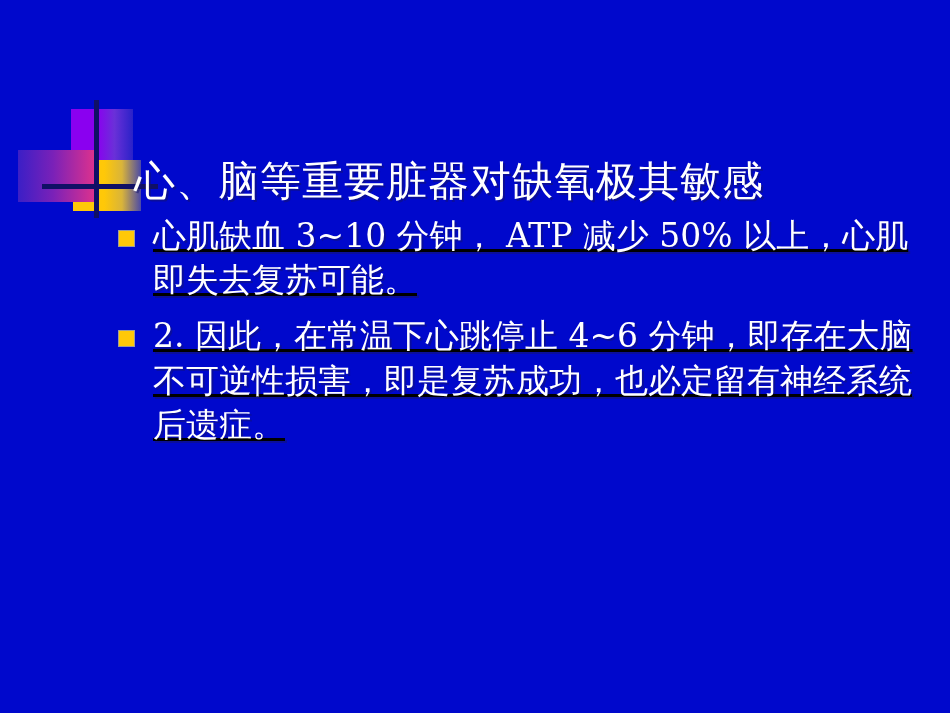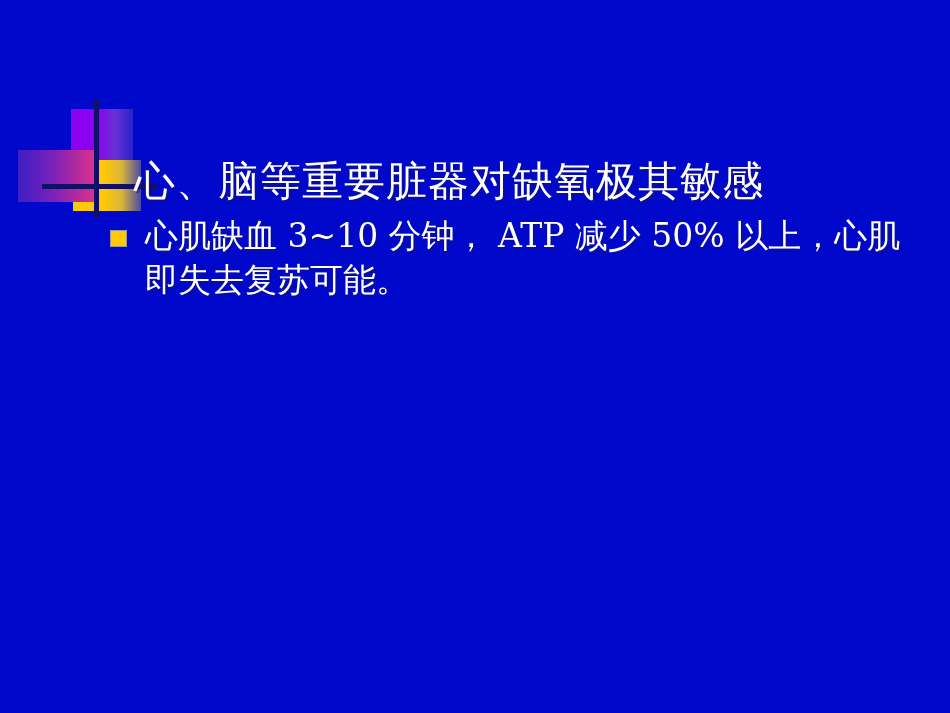--- a/index.html
+++ b/index.html
@@ -83,23 +83,24 @@
     color: #ffffff;
     letter-spacing: 1px;
     white-space: nowrap;
     text-shadow: 2px 2px 0 rgba(20,20,110,0.55);
     margin-top: 37px;
   }
 
   
   .body-list {
     position: absolute;
-    left: 110px;
+    left: 118px;
     top: 214px;
     width: 820px;
+    text-decoration: underline;
   }
   .bullet-row {
     display: flex;
     align-items: flex-start;
     margin-bottom: 12px;
   }
   .bullet-marker {
     flex: 0 0 auto;
     width: 17px;
     height: 17px;
@@ -133,14 +134,18 @@
 <div class="title">心、脑等重要脏器对缺氧极其敏感</div>
 
 <div class="body-list">
 
   <div class="bullet-row">
     <div class="bullet-marker"></div>
     <div class="bullet-text">心肌缺血 3~10 分钟， ATP 减少 50% 以上，心肌即失去复苏可能。</div>
   </div>
 
 
+  <div class="bullet-row">
+    <div class="bullet-marker"></div>
+    <div class="bullet-text">2. 因此，在常温下心跳停止 4~6 分钟，即存在大脑不可逆性损害，即是复苏成功，也必定留有神经系统后遗症。</div>
+  </div>
 
 </div>
 
 </body></html>

